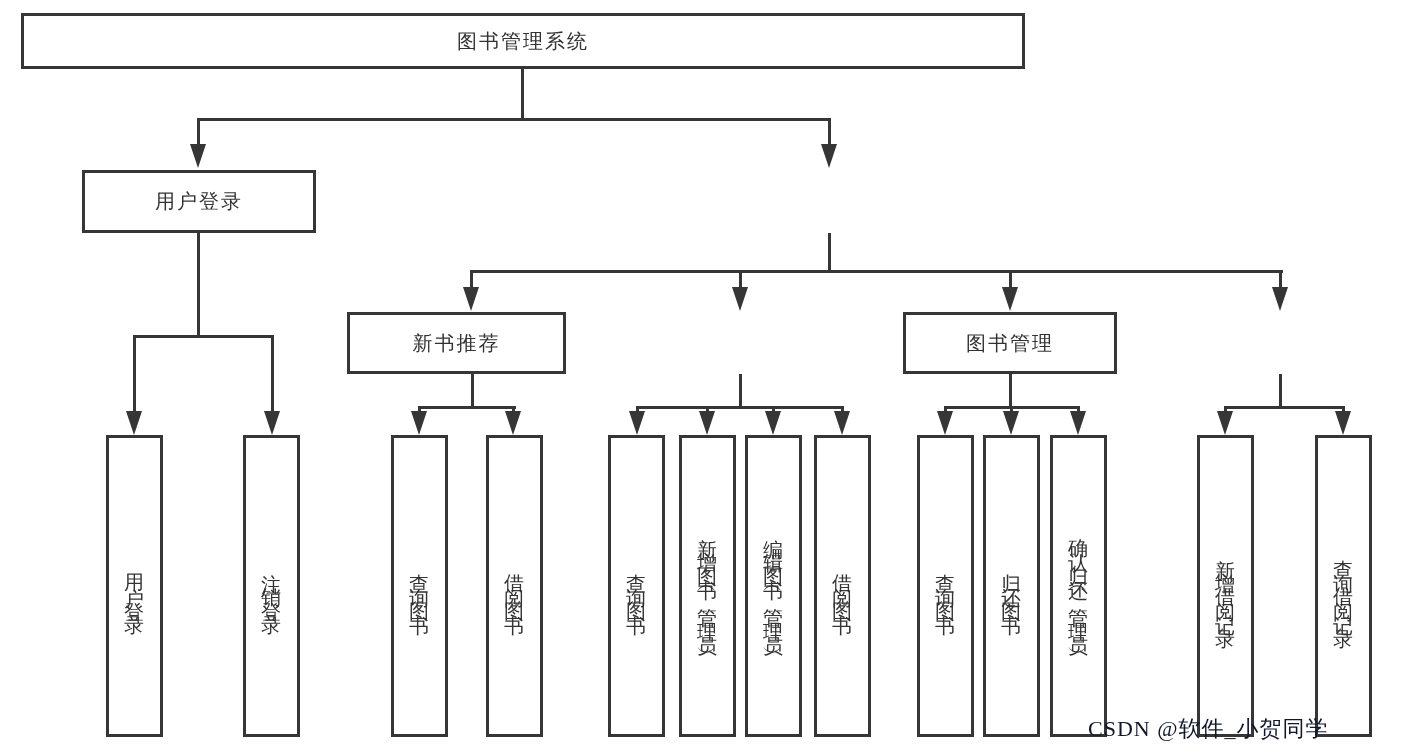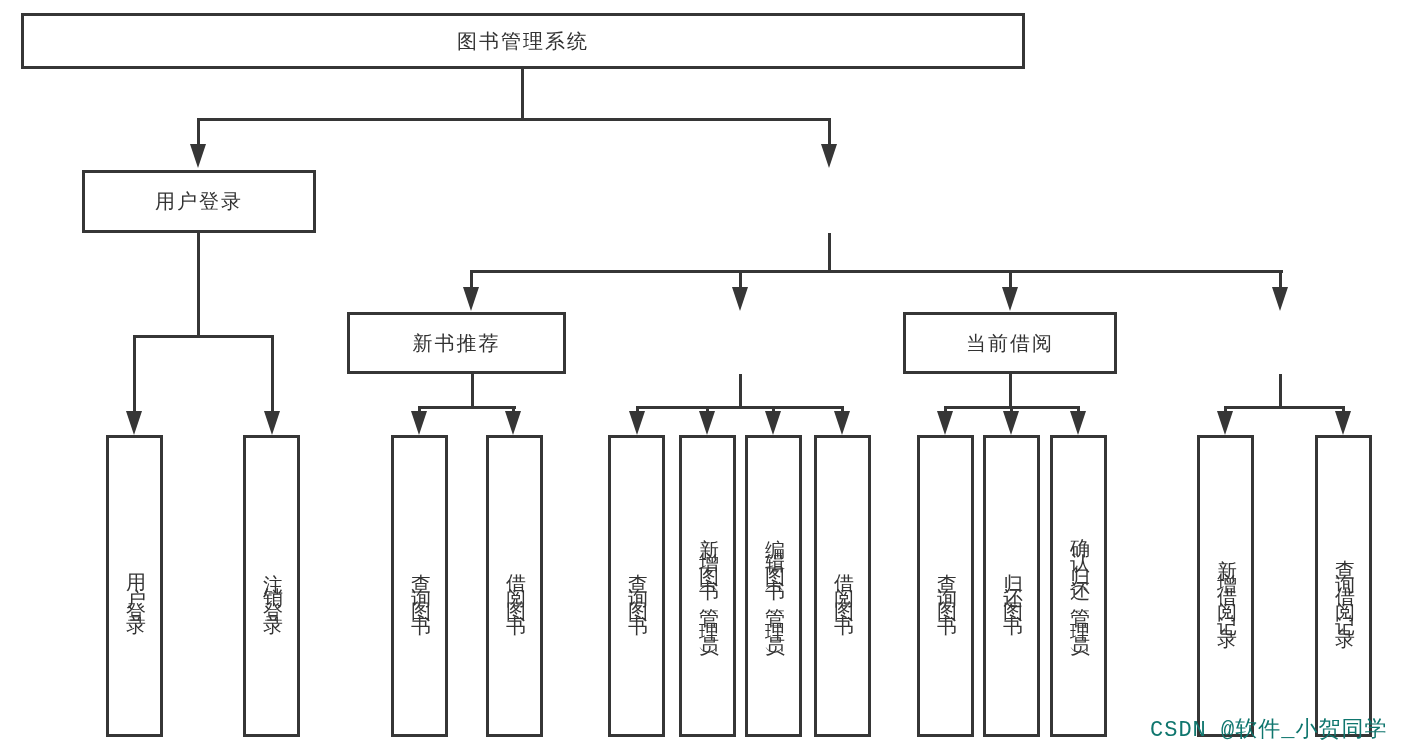--- a/index.html
+++ b/index.html
@@ -2,21 +2,21 @@
 <html><head>
 <meta charset="utf-8">
 <style>
   html, body { margin: 0; padding: 0; background: #ffffff; }
   #canvas {
     position: relative;
     width: 1405px;
     height: 747px;
     background: #ffffff;
     overflow: hidden;
-    font-family: Liberation Mono, monospace;
+    font-family: Liberation Serif, serif;
   }
   .hbox {
     position: absolute;
     box-sizing: border-box;
     border: 3px solid #363636;
     background: #ffffff;
     display: flex;
     align-items: center;
     justify-content: center;
     font-size: 20px;
@@ -52,24 +52,24 @@
     position: absolute;
     width: 0;
     height: 0;
     border-left: 8px solid transparent;
     border-right: 8px solid transparent;
     border-top: 24px solid #363636;
     z-index: 1;
   }
   .watermark {
     position: absolute;
-    left: 1150px;
+    left: 1088px;
     top: 714px;
     font-size: 22px;
-    color: #0f766e;
+    color: #0f172a;
     letter-spacing: 1px;
     white-space: nowrap;
     z-index: 3;
   }
 </style>
 </head>
 <body>
 
 <div id="canvas">
 
@@ -133,21 +133,21 @@
   <div class="arrow" style="left:1335px;top:411px;"></div>
 
   <div class="hbox" style="left:21px;top:13px;width:1004px;height:56px;">图书管理系统</div>
 
   <div class="hbox" style="left:82px;top:170px;width:234px;height:63px;">用户登录</div>
 
 
   <div class="hbox" style="left:347px;top:312px;width:219px;height:62px;">新书推荐</div>
 
 
-  <div class="hbox" style="left:903px;top:312px;width:214px;height:62px;">当前借阅</div>
+  <div class="hbox" style="left:903px;top:312px;width:214px;height:62px;">图书管理</div>
 
 
   <div class="vbox" style="left:106px;">用户登录</div>
 
   <div class="vbox" style="left:243px;">注销登录</div>
 
   <div class="vbox" style="left:391px;">查询图书</div>
 
   <div class="vbox" style="left:486px;">借阅图书</div>
 

